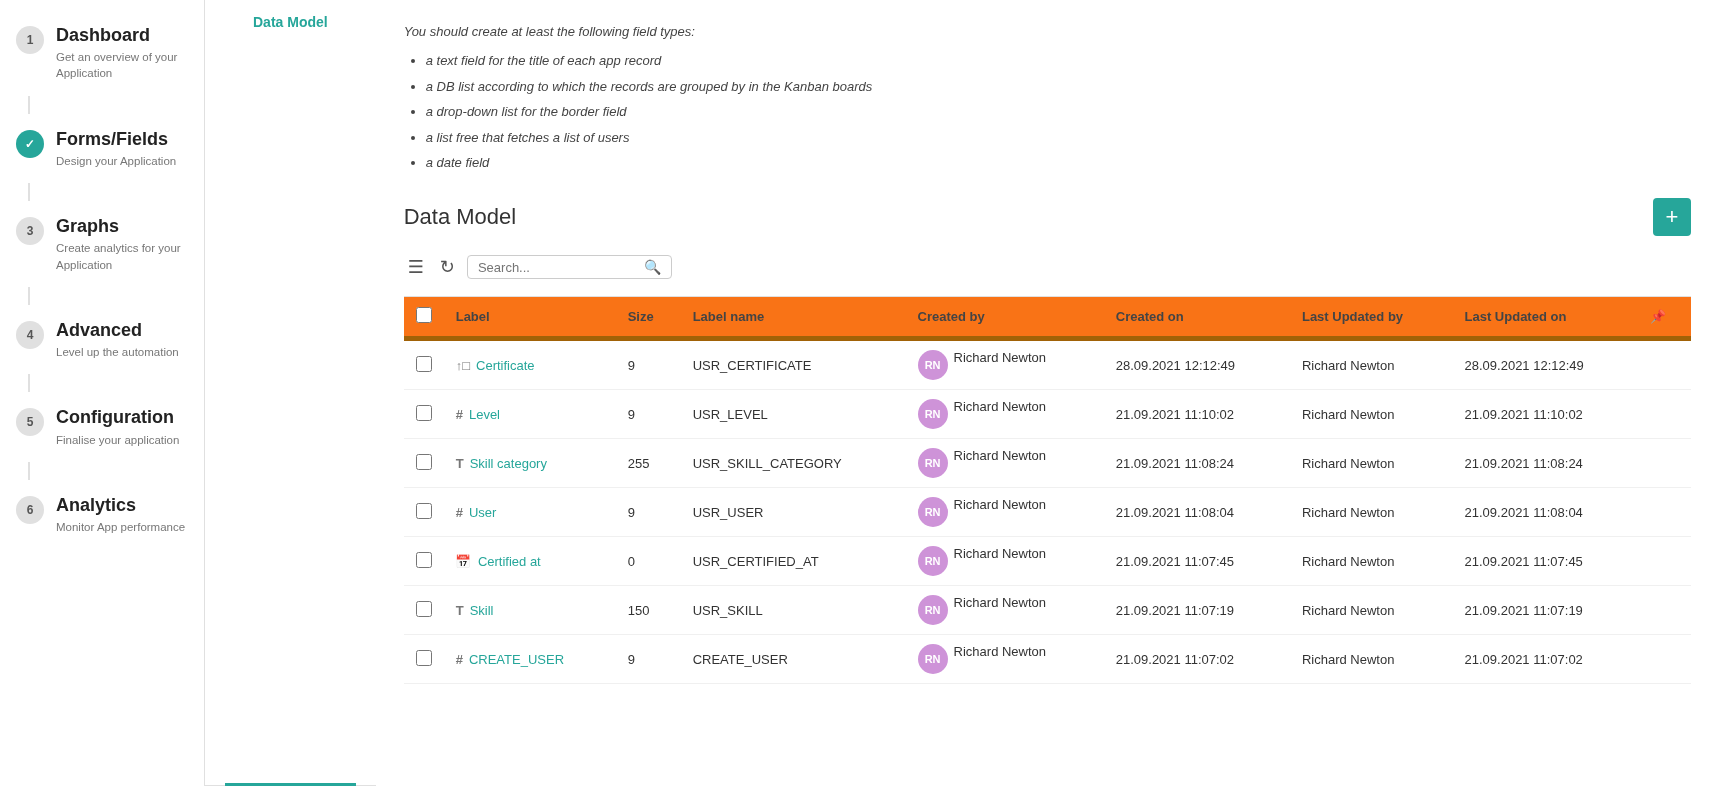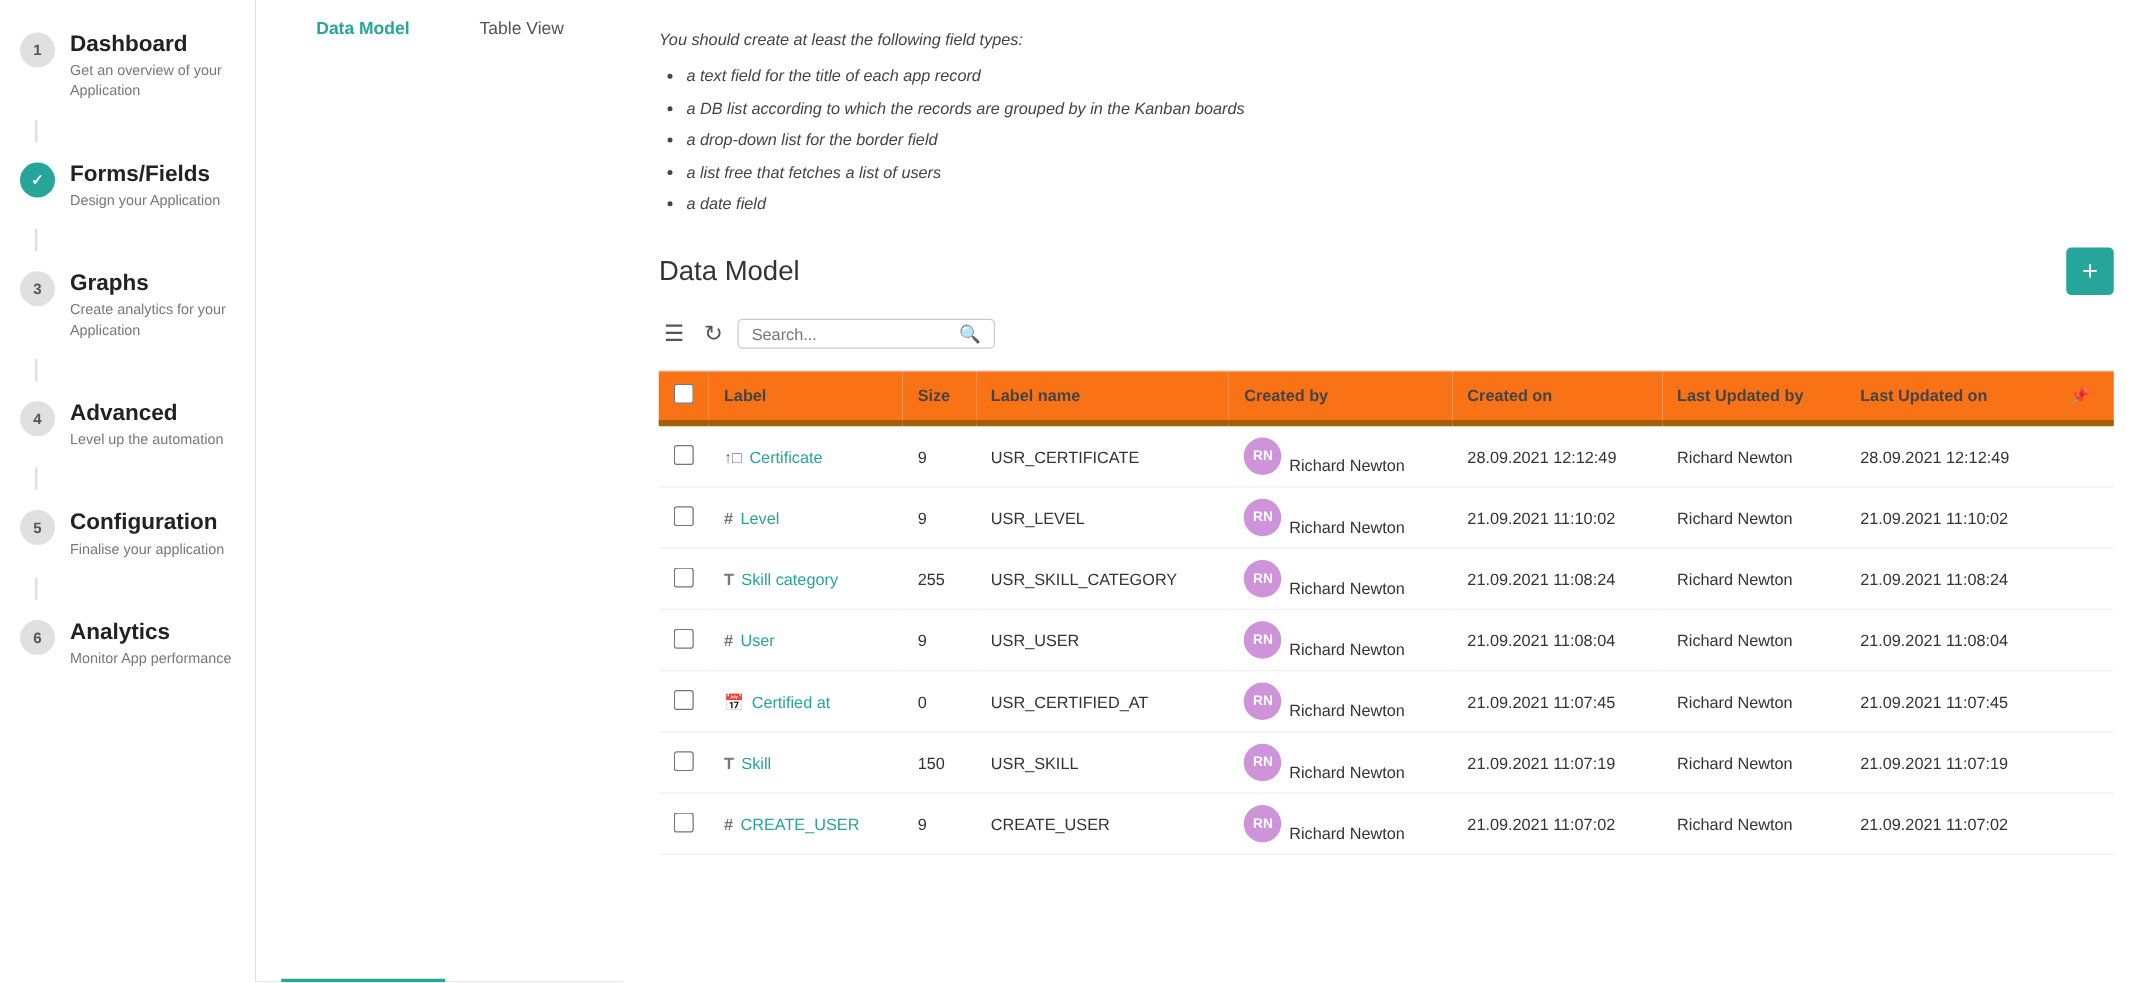--- a/index.html
+++ b/index.html
@@ -212,21 +212,21 @@
       align-items: center;
       justify-content: center;
       font-size: 11px;
       font-weight: 700;
       flex-shrink: 0;
       margin-right: 6px;
     }
 
     .created-by-cell {
       display: flex;
-      align-items: flex-end;
+      align-items: flex-start;
     }
 
     .type-icon {
       color: #777;
       font-weight: 700;
       margin-right: 6px;
       font-size: 13px;
     }
     .label-cell {
       display: flex;
@@ -289,21 +289,20 @@
       <div class="step-title">Analytics</div>
       <div class="step-desc">Monitor App performance</div>
     </div>
   </div>
 </nav>
 
 <div class="main">
 
   <div class="tabs">
     <div class="tab active">Data Model</div>
-    <div class="tab">Table View</div>
   </div>
 
   <div class="content">
 
     <div class="instruction-box">
       <div class="intro">You should create at least the following field types:</div>
       <ul>
         <li>a text field for the title of each app record</li>
         <li>a DB list according to which the records are grouped by in the Kanban boards</li>
         <li>a drop-down list for the border field</li>

